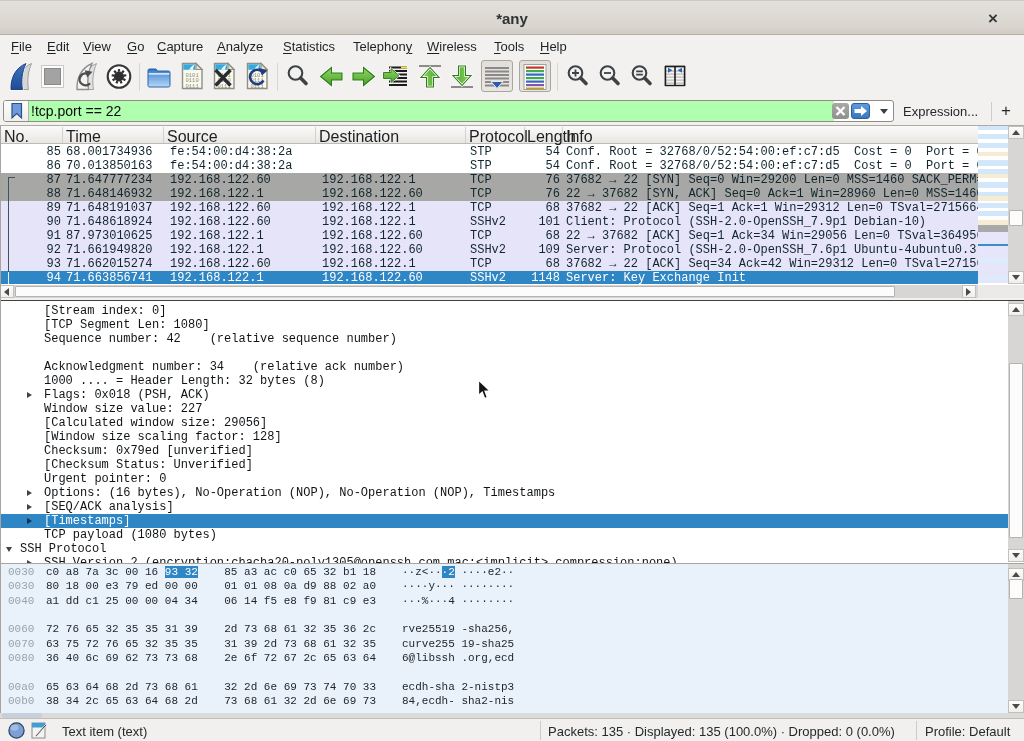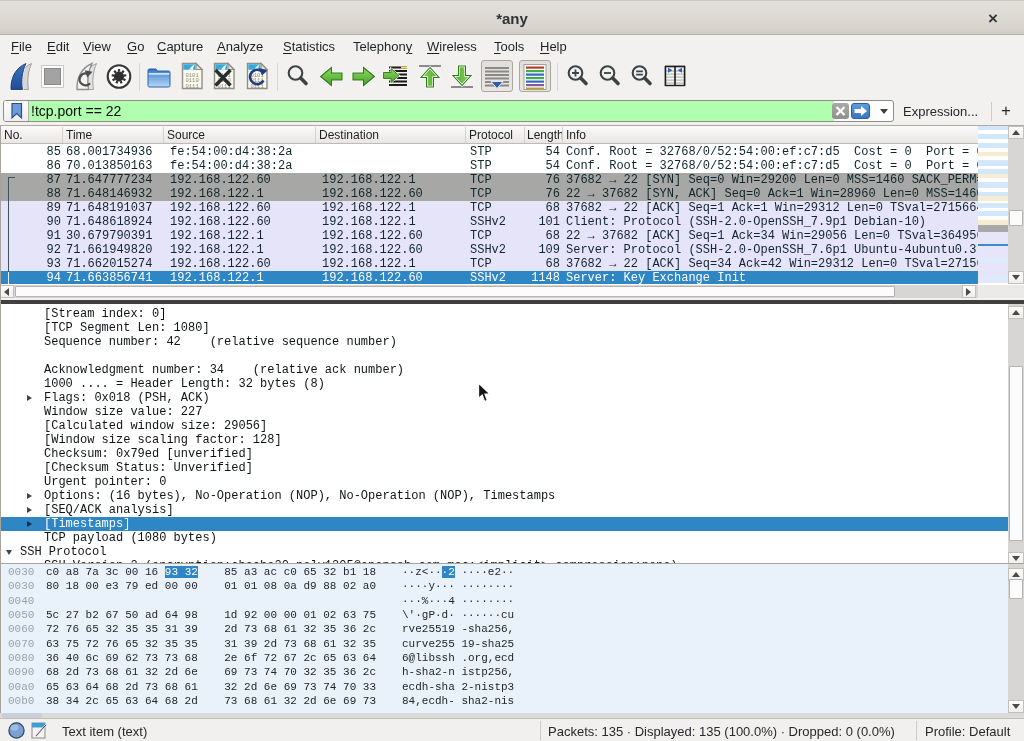--- a/index.html
+++ b/index.html
@@ -24,42 +24,42 @@
 #fbook{position:absolute;left:0;top:0;width:25px;height:20px;background:linear-gradient(#fdfdfd,#efeeec);border-right:1px solid #b5b1ab}
 #ftext{position:absolute;left:27px;top:2px;font-size:14px;color:#0a0a0a}
 #fclear{position:absolute;left:828px;top:2px;width:17px;height:16px;background:linear-gradient(#a8a8a6,#8f8f8d);border-radius:3px}
 #fapply{position:absolute;left:847px;top:2px;width:19px;height:16px;background:linear-gradient(#5d9ae0,#3a77bd);border:1px solid #2d5e9e;border-radius:3px}
 #fdrop{position:absolute;left:876px;top:8px;width:0;height:0;border-left:4px solid transparent;border-right:4px solid transparent;border-top:5px solid #3a3f42}
 #fexpr{position:absolute;left:903px;top:6px;font-size:13px;color:#26292c}
 #fsep{position:absolute;left:991px;top:4px;width:1px;height:19px;background:#cfccc7}
 #fplus{position:absolute;left:1001px;top:3px;font-size:17px;color:#26292c}
 
 #plist{position:absolute;left:0;top:126px;width:1024px;height:172px;background:#fff}
-#phead{position:absolute;left:0;top:0;width:978px;height:18px;background:linear-gradient(#fafaf9,#e9e7e4);border-bottom:1px solid #bfbbb4;font-size:12px;color:#1d2021}
+#phead{position:absolute;left:0;top:0;width:978px;height:18px;background:linear-gradient(#fafaf9,#e9e7e4);border-bottom:1px solid #bfbbb4;font-size:16px;color:#1d2021}
 #phead span{position:absolute;top:2px}
 #phead i{position:absolute;top:1px;width:1px;height:16px;background:#d4d1cc;font-style:normal}
 .prow{position:absolute;left:0;width:978px;height:14px;font-family:"Liberation Mono",monospace;font-size:12px;line-height:14px;color:#11262e;white-space:pre;overflow:hidden}
 .prow span{position:absolute;top:0;line-height:14px}
 .c-no{left:0;width:61px;text-align:right}
 .c-tm{left:66px}.c-sr{left:170px}.c-ds{left:322px}.c-pr{left:470px}
 .c-ln{left:500px;width:60px;text-align:right}.c-in{left:566px}
 .r-w{background:#fff}
 .r-g{background:#a7a7a5}
 .r-l{background:#e6e4f8}
 .r-s{background:#2e86c5;color:#fff}
 
 #pmap{position:absolute;left:978px;top:0;width:30px;height:157px;background:#fff}
 .stripe{position:absolute;left:0;width:30px}
 .sb{position:absolute;background:#d8d6d4}
 .step{position:absolute;background:linear-gradient(#fcfcfb,#f1efee);border:1px solid #c3c0bc}
 .step:after{content:"";position:absolute}
 .thumb{position:absolute;background:#fcfcfc;border:1px solid #b5b2af;border-radius:1px}
 .arr{position:absolute;width:0;height:0}
 
-#detail{position:absolute;left:0;top:300px;width:1024px;height:263px;background:#fff;border-top:4px solid #404040}
+#detail{position:absolute;left:0;top:300px;width:1024px;height:263px;background:#fff;border-top:1px solid #404040}
 .drow{position:absolute;left:0;width:1008px;height:14px;font-family:"Liberation Mono",monospace;font-size:12px;line-height:14px;color:#101417;white-space:pre;overflow:hidden}
 .drow .tx{position:absolute;left:44px}
 .drow .tx1{position:absolute;left:20px}
 .tri{position:absolute;left:27px;top:4px;width:0;height:0;border-top:3.5px solid transparent;border-bottom:3.5px solid transparent;border-left:5px solid #3f4548}
 .tri1{position:absolute;left:6px;top:5px;width:0;height:0;border-left:3.5px solid transparent;border-right:3.5px solid transparent;border-top:5px solid #3f4548}
 .dsel{background:#2e86c5;color:#fff}
 
 #hex{position:absolute;left:0;top:563px;width:1024px;height:150px;background:#e9f2fb;border-top:1px solid #a9a49c;overflow:hidden}
 .hrow{position:absolute;left:0;width:1008px;height:14px;font-family:"Liberation Mono",monospace;font-size:11px;line-height:14px;white-space:pre;color:#22272b}
 .hoff{position:absolute;left:8px;color:#9aa1a9}
@@ -331,21 +331,21 @@
       <i style="left:562px"></i>
  <span style="left:566px">Info</span>
 </div>
 <div id="prows">
 <div class="prow r-w" style="top:19px"><span class="c-no">85</span><span class="c-tm">68.001734936</span><span class="c-sr">fe:54:00:d4:38:2a</span><span class="c-pr">STP</span><span class="c-ln">54</span><span class="c-in">Conf. Root = 32768/0/52:54:00:ef:c7:d5  Cost = 0  Port = 0x8001</span></div>
 <div class="prow r-w" style="top:33px"><span class="c-no">86</span><span class="c-tm">70.013850163</span><span class="c-sr">fe:54:00:d4:38:2a</span><span class="c-pr">STP</span><span class="c-ln">54</span><span class="c-in">Conf. Root = 32768/0/52:54:00:ef:c7:d5  Cost = 0  Port = 0x8001</span></div>
 <div class="prow r-g" style="top:47px"><span class="c-no">87</span><span class="c-tm">71.647777234</span><span class="c-sr">192.168.122.60</span><span class="c-ds">192.168.122.1</span><span class="c-pr">TCP</span><span class="c-ln">76</span><span class="c-in">37682 → 22 [SYN] Seq=0 Win=29200 Len=0 MSS=1460 SACK_PERM=1 TSval=27</span></div>
 <div class="prow r-g" style="top:61px"><span class="c-no">88</span><span class="c-tm">71.648146932</span><span class="c-sr">192.168.122.1</span><span class="c-ds">192.168.122.60</span><span class="c-pr">TCP</span><span class="c-ln">76</span><span class="c-in">22 → 37682 [SYN, ACK] Seq=0 Ack=1 Win=28960 Len=0 MSS=1460 SACK_PER</span></div>
 <div class="prow r-l" style="top:75px"><span class="c-no">89</span><span class="c-tm">71.648191037</span><span class="c-sr">192.168.122.60</span><span class="c-ds">192.168.122.1</span><span class="c-pr">TCP</span><span class="c-ln">68</span><span class="c-in">37682 → 22 [ACK] Seq=1 Ack=1 Win=29312 Len=0 TSval=2715664 TSecr=36</span></div>
 <div class="prow r-l" style="top:89px"><span class="c-no">90</span><span class="c-tm">71.648618924</span><span class="c-sr">192.168.122.60</span><span class="c-ds">192.168.122.1</span><span class="c-pr">SSHv2</span><span class="c-ln">101</span><span class="c-in">Client: Protocol (SSH-2.0-OpenSSH_7.9p1 Debian-10)</span></div>
-<div class="prow r-l" style="top:103px"><span class="c-no">91</span><span class="c-tm">30.679790391</span><span class="c-sr">192.168.122.1</span><span class="c-ds">192.168.122.60</span><span class="c-pr">TCP</span><span class="c-ln">68</span><span class="c-in">22 → 37682 [ACK] Seq=1 Ack=34 Win=29056 Len=0 TSval=36495657 TSecr=</span></div>
+<div class="prow r-l" style="top:103px"><span class="c-no">91</span><span class="c-tm">87.973010625</span><span class="c-sr">192.168.122.1</span><span class="c-ds">192.168.122.60</span><span class="c-pr">TCP</span><span class="c-ln">68</span><span class="c-in">22 → 37682 [ACK] Seq=1 Ack=34 Win=29056 Len=0 TSval=36495657 TSecr=</span></div>
 <div class="prow r-l" style="top:117px"><span class="c-no">92</span><span class="c-tm">71.661949820</span><span class="c-sr">192.168.122.1</span><span class="c-ds">192.168.122.60</span><span class="c-pr">SSHv2</span><span class="c-ln">109</span><span class="c-in">Server: Protocol (SSH-2.0-OpenSSH_7.6p1 Ubuntu-4ubuntu0.3)</span></div>
 <div class="prow r-l" style="top:131px"><span class="c-no">93</span><span class="c-tm">71.662015274</span><span class="c-sr">192.168.122.60</span><span class="c-ds">192.168.122.1</span><span class="c-pr">TCP</span><span class="c-ln">68</span><span class="c-in">37682 → 22 [ACK] Seq=34 Ack=42 Win=29312 Len=0 TSval=2715664 TSecr=</span></div>
 <div class="prow r-s" style="top:145px;height:13px"><span class="c-no">94</span><span class="c-tm">71.663856741</span><span class="c-sr">192.168.122.1</span><span class="c-ds">192.168.122.60</span><span class="c-pr">SSHv2</span><span class="c-ln">1148</span><span class="c-in">Server: Key Exchange Init</span></div>
 <div style="position:absolute;left:8px;top:51px;width:7px;height:1px;background:#44535b"></div>
 <div style="position:absolute;left:8px;top:51px;width:1px;height:95px;background:#44535b"></div>
 <div style="position:absolute;left:8px;top:146px;width:1px;height:12px;background:#e8f0f6"></div>
 </div>
 <div id="pmap">
 <div class="stripe" style="top:0;height:4px;background:#d3e7fa"></div>
 <div class="stripe" style="top:4px;height:4px;background:#fff"></div>
@@ -424,26 +424,24 @@
 <div class="step" style="left:1008px;top:248px;width:16px;height:13px"></div>
 <div class="arr" style="left:1012px;top:252px;border-left:4px solid transparent;border-right:4px solid transparent;border-top:5px solid #4a4a4a"></div>
 <svg style="position:absolute;left:477px;top:78px" width="14" height="21" viewBox="0 0 14 21">
 <path d="M1.5 1 L1.5 16.5 L5.2 13.2 L7.6 19.5 L10.4 18.4 L8 12.2 L12.8 11.8 Z" fill="#141414" stroke="#fff" stroke-width="1.3"></path>
 </svg>
 </div>
 
 <div id="hex">
 <div class="hrow" style="top:1px"><span class="hoff">0030</span><span class="hb">c0 a8 7a 3c 00 16 <span class="hl">93 32</span>    85 a3 ac c0 65 32 b1 18</span><span class="ha">··z&lt;··<span class="hl">·2</span> ····e2··</span></div>
 <div class="hrow" style="top:15.3px"><span class="hoff">0030</span><span class="hb">80 18 00 e3 79 ed 00 00    01 01 08 0a d9 88 02 a0</span><span class="ha">····y··· ········</span></div>
-<div class="hrow" style="top:29.7px"><span class="hoff">0040</span><span class="ha">···%···4 ········</span></div>
-<div class="hrow" style="top:44px"><span class="hoff">0050</span><span class="hb">5c 27 b2 67 50 ad 64 98    1d 92 00 00 01 02 63 75</span><span class="ha">\'·gP·d· ······cu</span></div>
+<div class="hrow" style="top:29.7px"><span class="hoff">0040</span><span class="hb">a1 dd c1 25 00 00 04 34    06 14 f5 e8 f9 81 c9 e3</span><span class="ha">···%···4 ········</span></div>
 <div class="hrow" style="top:58.3px"><span class="hoff">0060</span><span class="hb">72 76 65 32 35 35 31 39    2d 73 68 61 32 35 36 2c</span><span class="ha">rve25519 -sha256,</span></div>
 <div class="hrow" style="top:72.7px"><span class="hoff">0070</span><span class="hb">63 75 72 76 65 32 35 35    31 39 2d 73 68 61 32 35</span><span class="ha">curve255 19-sha25</span></div>
 <div class="hrow" style="top:87px"><span class="hoff">0080</span><span class="hb">36 40 6c 69 62 73 73 68    2e 6f 72 67 2c 65 63 64</span><span class="ha">6@libssh .org,ecd</span></div>
-<div class="hrow" style="top:101.3px"><span class="hoff">0090</span><span class="hb">68 2d 73 68 61 32 2d 6e    69 73 74 70 32 35 36 2c</span><span class="ha">h-sha2-n istp256,</span></div>
 <div class="hrow" style="top:115.7px"><span class="hoff">00a0</span><span class="hb">65 63 64 68 2d 73 68 61    32 2d 6e 69 73 74 70 33</span><span class="ha">ecdh-sha 2-nistp3</span></div>
 <div class="hrow" style="top:130px"><span class="hoff">00b0</span><span class="hb">38 34 2c 65 63 64 68 2d    73 68 61 32 2d 6e 69 73</span><span class="ha">84,ecdh- sha2-nis</span></div>
 <div class="sb" style="left:1008px;top:0;width:16px;height:149px"></div>
 <div class="step" style="left:1008px;top:4px;width:16px;height:13px"></div>
 <div class="arr" style="left:1012px;top:8px;border-left:4px solid transparent;border-right:4px solid transparent;border-bottom:5px solid #4a4a4a"></div>
 <div class="thumb" style="left:1009px;top:15px;width:14px;height:20px"></div>
 <div class="step" style="left:1008px;top:136px;width:16px;height:13px"></div>
 <div class="arr" style="left:1012px;top:140px;border-left:4px solid transparent;border-right:4px solid transparent;border-top:5px solid #4a4a4a"></div>
 </div>
 

